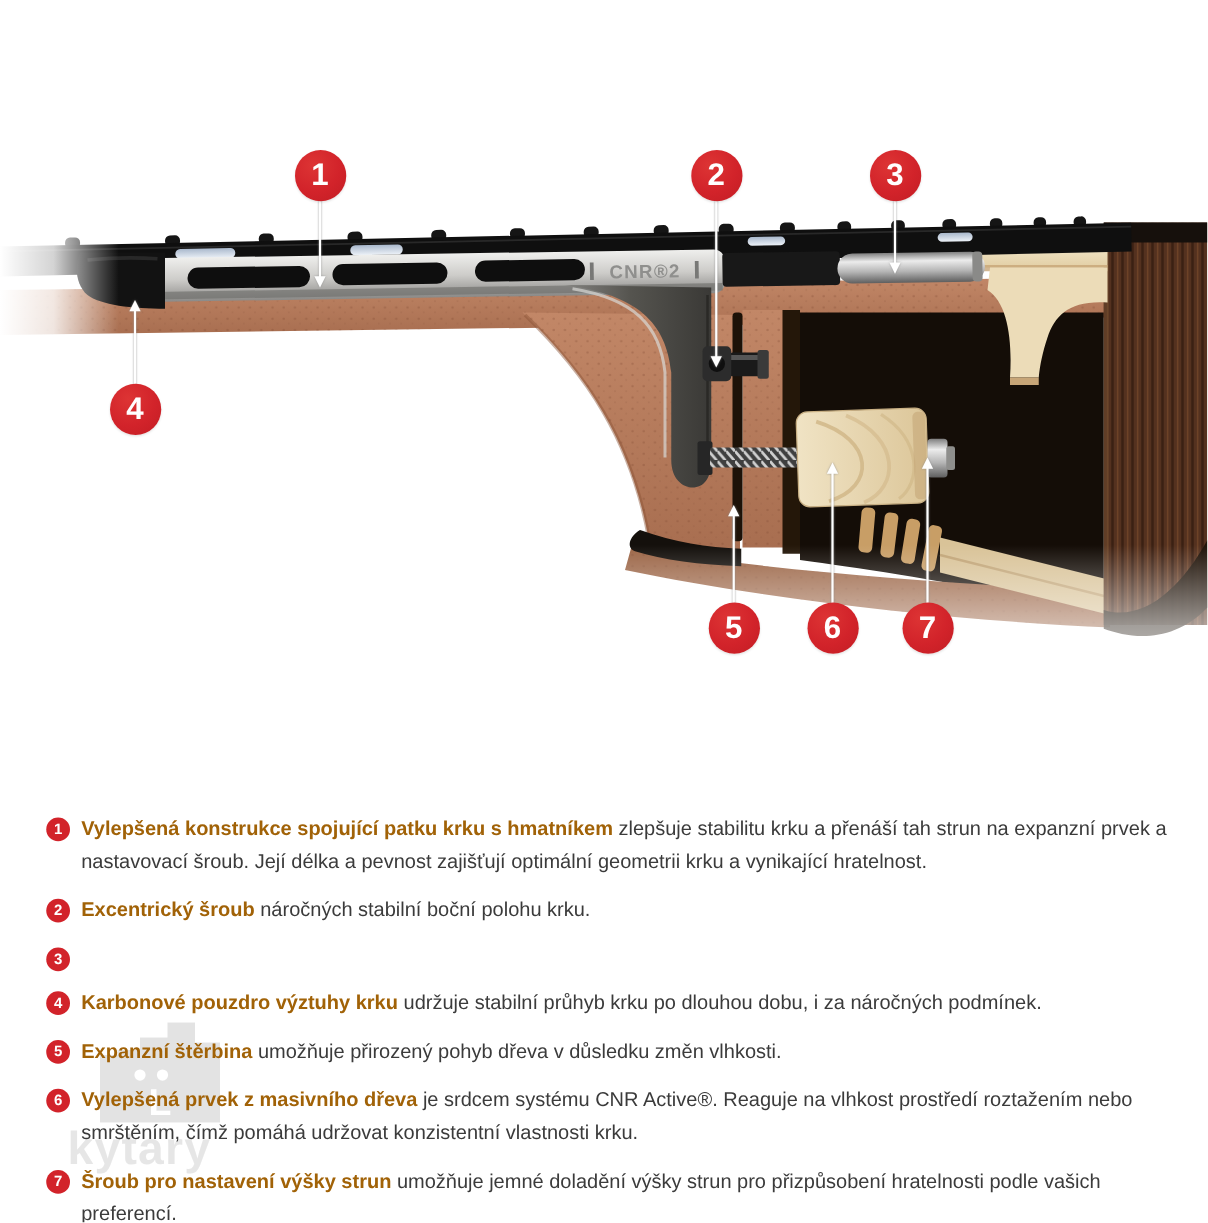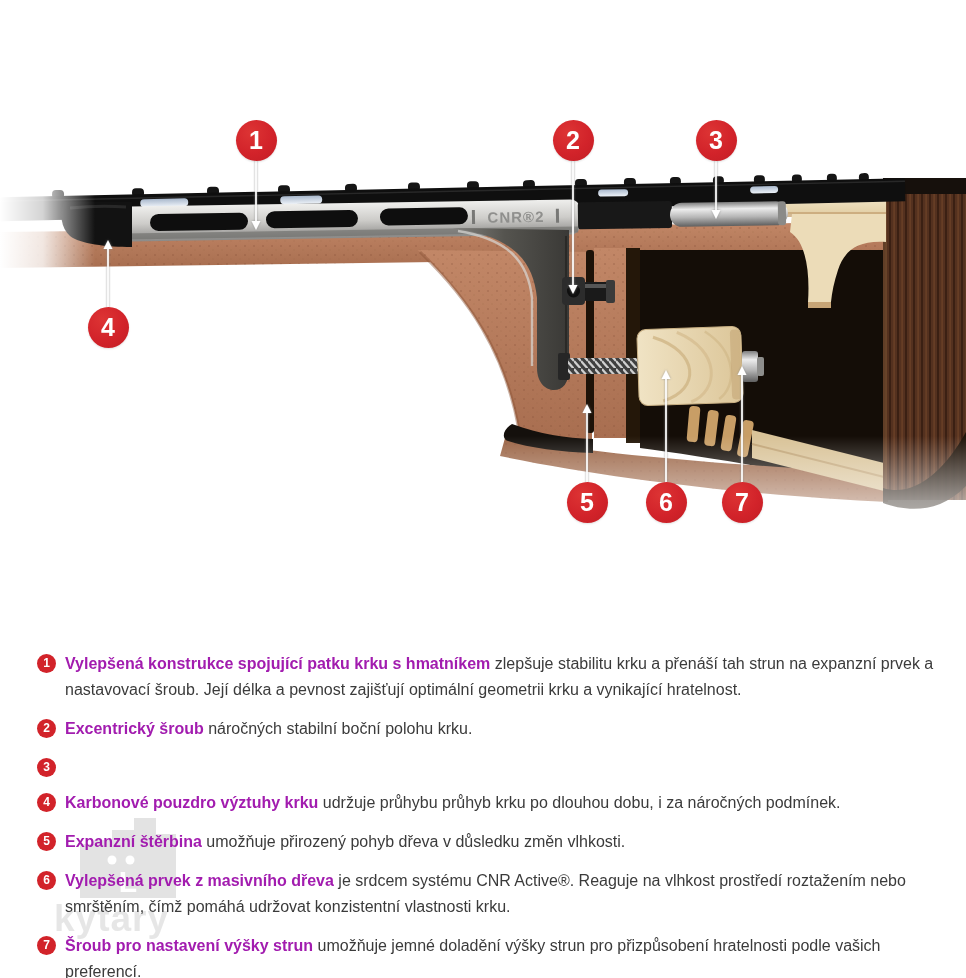--- a/index.html
+++ b/index.html
@@ -29,21 +29,21 @@
   .watermark .wm-text{display:block;font-size:37px;font-weight:bold;color:#cfcfcf;letter-spacing:1px;margin-top:-4px;}
 
   
   .legend{position:absolute;left:37px;top:651px;right:22px;z-index:2;}
   .legend-item{display:flex;align-items:flex-start;margin-bottom:13px;}
   .legend-item .bullet{
     flex:0 0 19px;width:19px;height:19px;border-radius:50%;background:#d2232a;color:#fff;
     font-size:12px;font-weight:bold;text-align:center;line-height:19px;margin-top:3px;margin-right:9px;
   }
   .legend-item p{margin:0;font-size:16px;line-height:26px;color:#3b3b3b;}
-  .legend-item p strong{color:#a21caf;}
+  .legend-item p strong{color:#a16207;}
 </style>
 </head>
 <body>
 
 <div class="stage">
 
   <div class="photo">
     <svg width="966" height="620" viewBox="0 0 966 620" xmlns="http://www.w3.org/2000/svg">
       <defs>
         <linearGradient id="gMetal" x1="0" y1="0" x2="0" y2="1">
@@ -291,21 +291,21 @@
       </div>
       <div class="legend-item">
         <span class="bullet">2</span>
         <p><strong>Excentrický šroub</strong><span> náročných stabilní boční polohu krku.</span></p>
       </div>
       <div class="legend-item">
         <span class="bullet">3</span>
       </div>
       <div class="legend-item">
         <span class="bullet">4</span>
-        <p><strong>Karbonové pouzdro výztuhy krku</strong><span> udržuje průhybu průhyb krku po dlouhou dobu, i za náročných podmínek.</span></p>
+        <p><strong>Karbonové pouzdro výztuhy krku</strong><span> udržuje stabilní průhyb krku po dlouhou dobu, i za náročných podmínek.</span></p>
       </div>
       <div class="legend-item">
         <span class="bullet">5</span>
         <p><strong>Expanzní štěrbina</strong><span> umožňuje přirozený pohyb dřeva v důsledku změn vlhkosti.</span></p>
       </div>
       <div class="legend-item">
         <span class="bullet">6</span>
         <p><strong>Vylepšená prvek z masivního dřeva</strong><span> je srdcem systému CNR Active®. Reaguje na vlhkost prostředí roztažením nebo smrštěním, čímž pomáhá udržovat konzistentní vlastnosti krku.</span></p>
       </div>
       <div class="legend-item">

